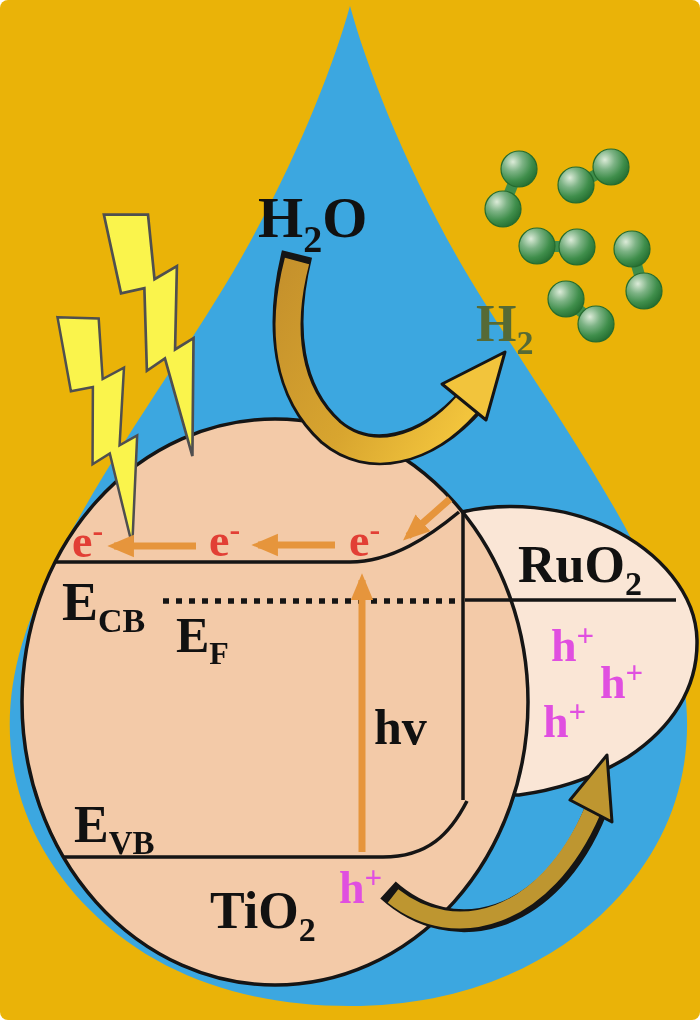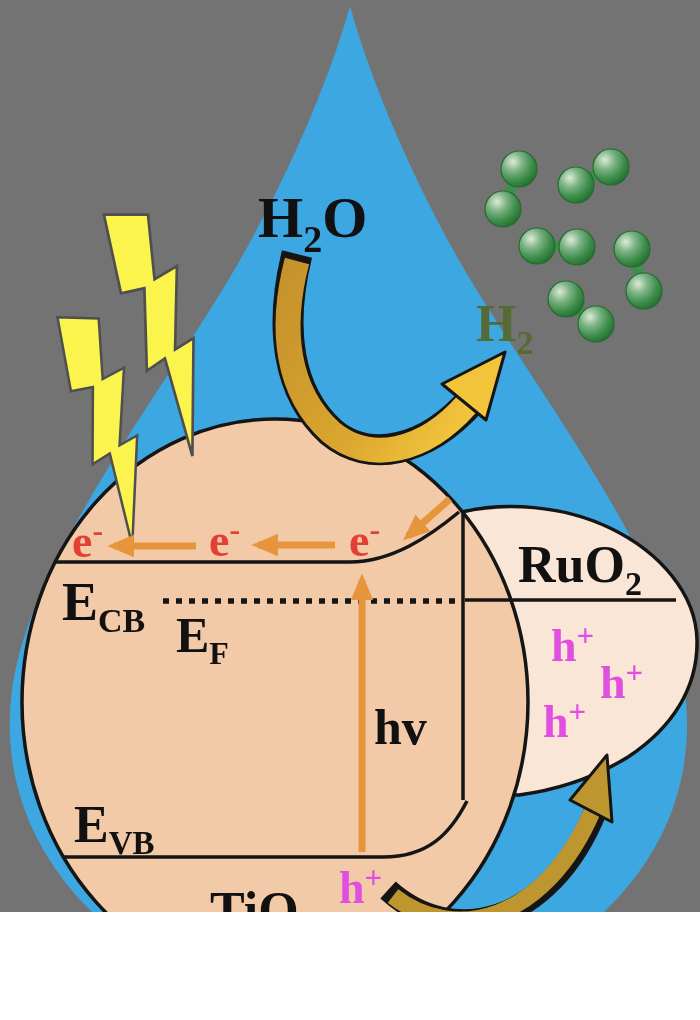--- a/index.html
+++ b/index.html
@@ -1,16 +1,16 @@
 <!DOCTYPE html>
 <html style="--droplet-blue: #3CA7E0; --tio2-fill: #F3CAA8; --ruo2-fill: #FAE6D6; --outline: #151515; --bolt-yellow: #FAF44C; --bolt-outline: #4F4F4F; --arrow-orange: #E6953C; --gold-dark: #C6922C; --gold-bright: #F2C43C; --gold-olive: #BE9630; --electron-red: #E23F35; --hole-magenta: #E04FE0; --h2-green: #3F8E4B; --h2-text-olive: #566A35; --text-black: #111111;"><head>
 <meta charset="utf-8">
 <style>
   html,body{margin:0;padding:0;background:#ffffff;}
-  .stage{width:700px;height:912px;position:relative;overflow:hidden;background:#737373;}
+  .stage{width:700px;height:1020px;position:relative;overflow:hidden;background:#eab308;border-radius:8px;}
   svg{display:block;}
   .ts{font-family:"Liberation Serif","DejaVu Serif",serif;font-weight:700;}
   .blk{fill:var(--text-black,#111);}
   .red{fill:var(--electron-red,#E23F35);}
   .mag{fill:var(--hole-magenta,#E04FE0);}
   .olv{fill:var(--h2-text-olive,#566A35);}
   .droplet{fill:var(--droplet-blue,#3CA7E0);}
   .tio2{fill:var(--tio2-fill,#F3CAA8);stroke:var(--outline,#151515);stroke-width:3.5;}
   .ruo2{fill:var(--ruo2-fill,#FAE6D6);stroke:var(--outline,#151515);stroke-width:3.5;}
   .bolt{fill:var(--bolt-yellow,#FAF44C);stroke:var(--bolt-outline,#4F4F4F);stroke-width:2.5;stroke-linejoin:miter;}

